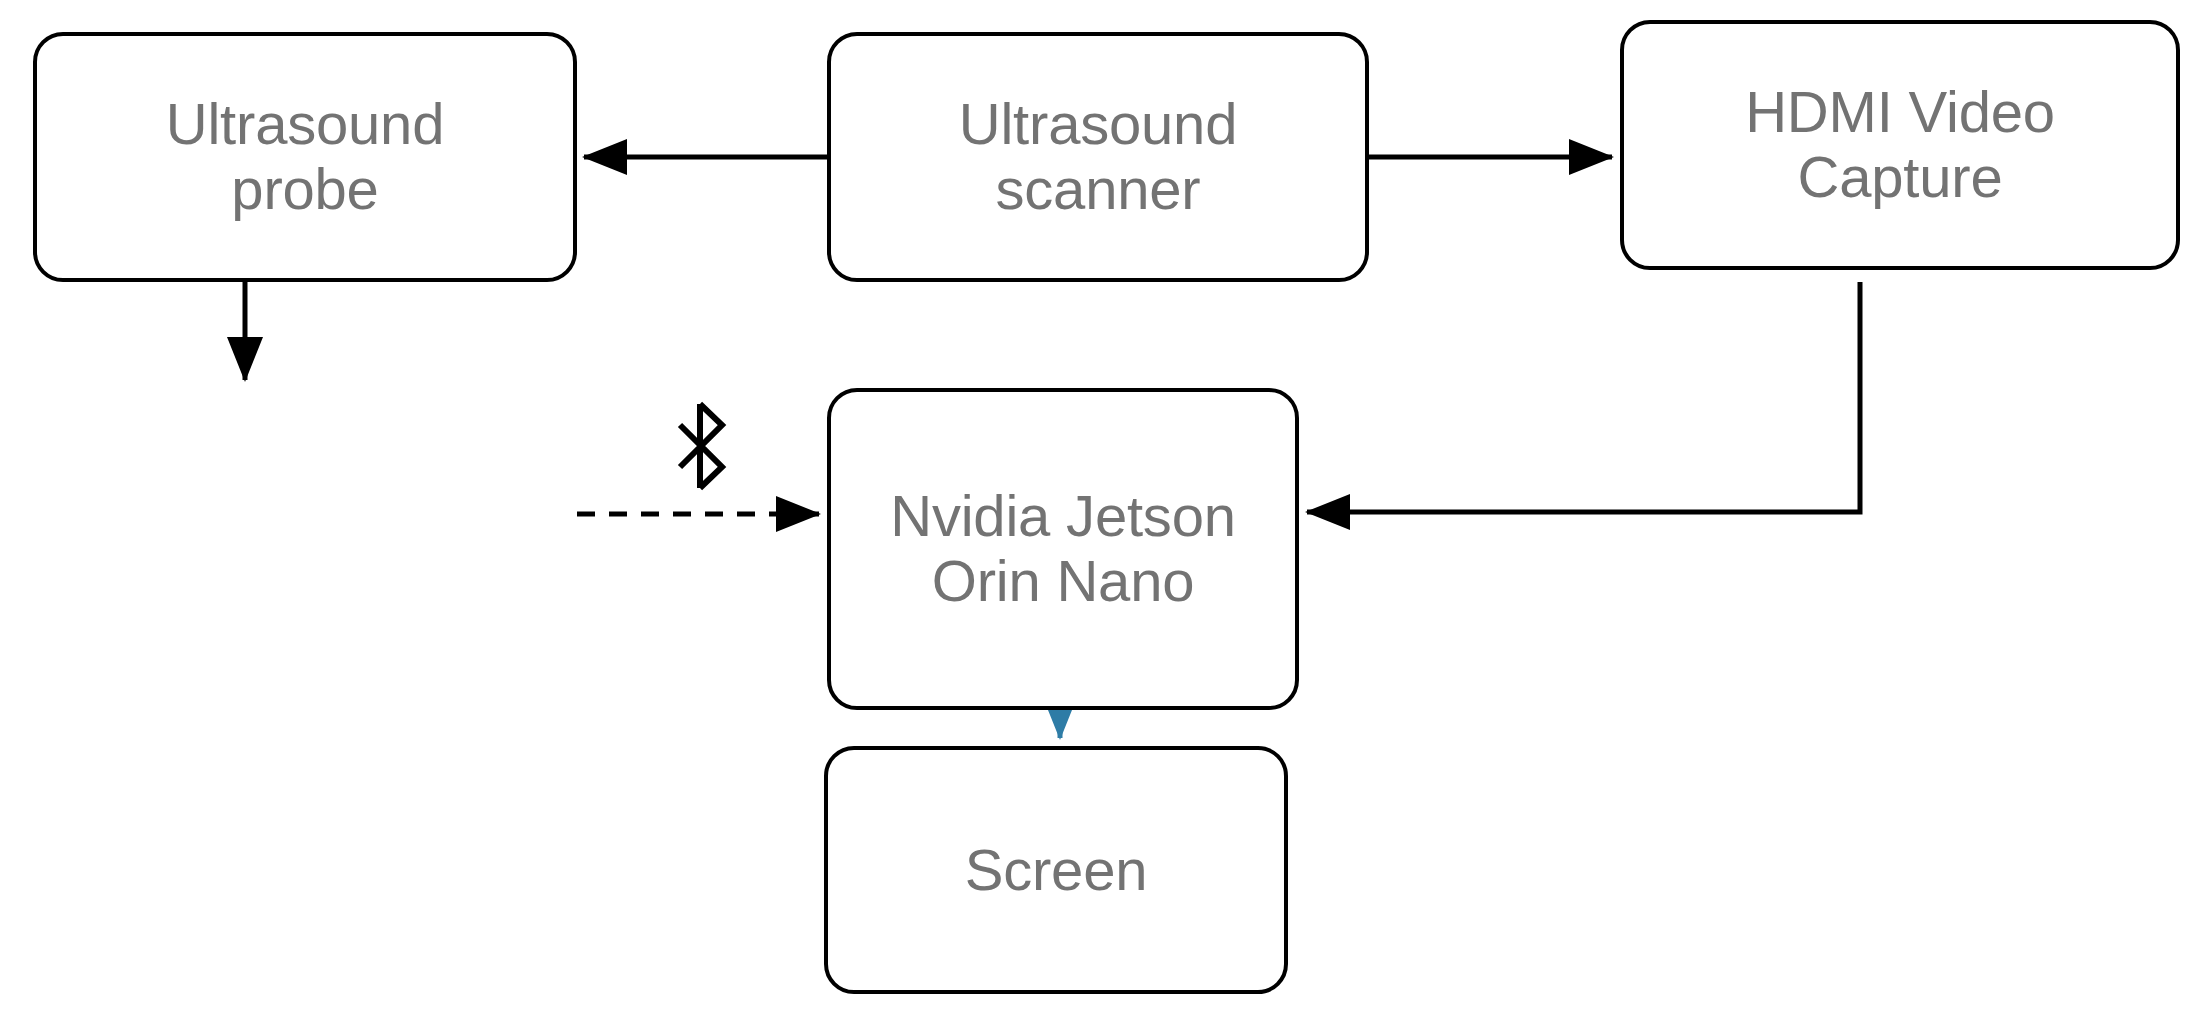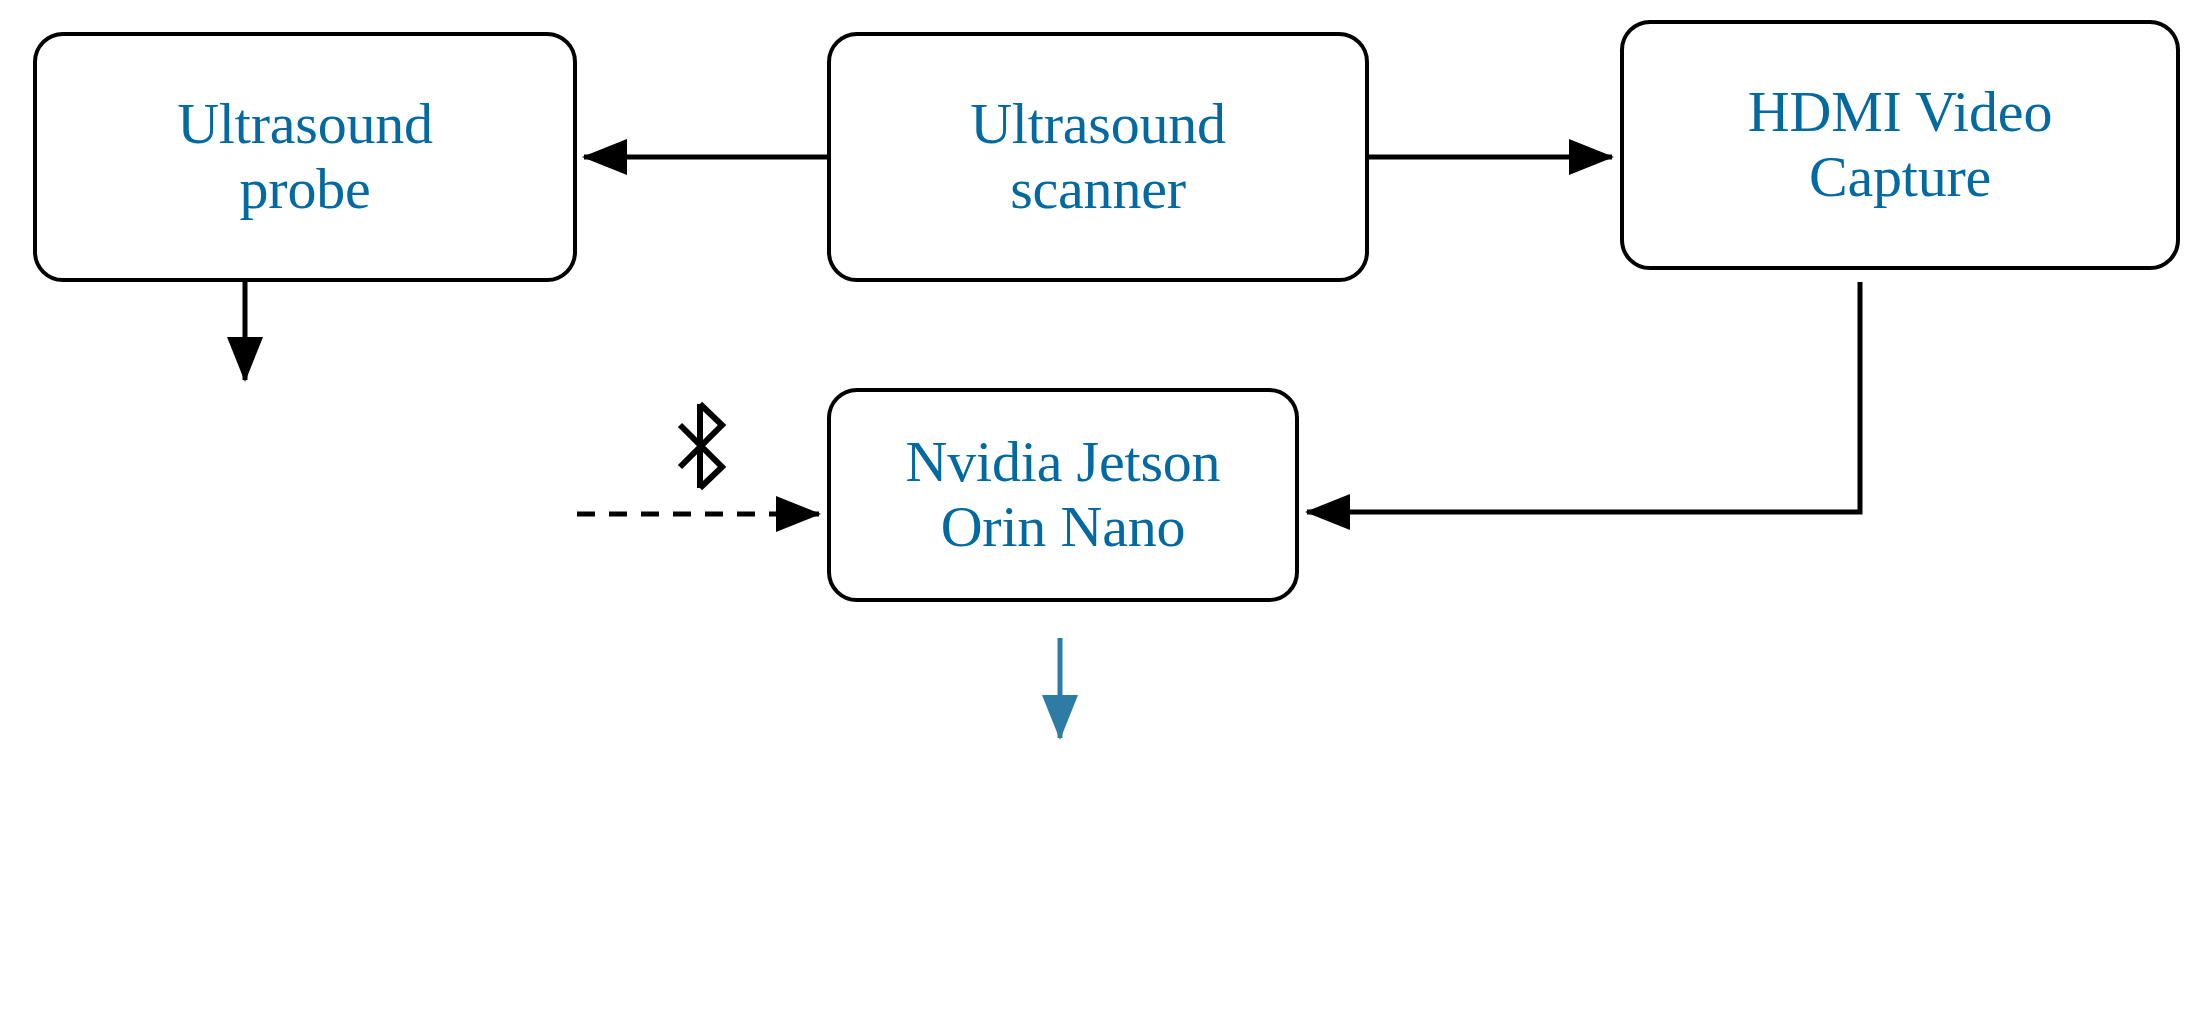--- a/index.html
+++ b/index.html
@@ -31,24 +31,24 @@
     background: #ffffff;
     border: 4px solid #000000;
     border-radius: 30px;
     display: flex;
     align-items: center;
     justify-content: center;
     text-align: center;
     z-index: 3;
   }
   .node-label {
-    font-family: Liberation Serif, serif;
+    font-family: Liberation Sans, sans-serif;
     font-size: 58px;
     line-height: 1.12;
-    color: #0369a1;
+    color: #737373;
     white-space: pre-line;
     letter-spacing: -0.2px;
     padding: 0 10px;
   }
   .bt-icon {
     position: absolute;
     z-index: 4;
   }
 </style>
 </head>
@@ -100,23 +100,26 @@
     <span class="node-label">Ultrasound
 scanner</span>
   </div>
 
   <div class="node-box" style="left:1620px; top:20px; width:560px; height:250px;">
     <span class="node-label">HDMI Video
 Capture</span>
   </div>
 
 
-  <div class="node-box" style="left:827px; top:388px; width:472px; height:214px;">
+  <div class="node-box" style="left:827px; top:388px; width:472px; height:322px;">
     <span class="node-label">Nvidia Jetson
 Orin Nano</span>
   </div>
 
+  <div class="node-box" style="left:824px; top:746px; width:464px; height:248px;">
+    <span class="node-label">Screen</span>
+  </div>
 
   <svg class="bt-icon" style="left:672px; top:400px; width:58px; height:92px;" viewBox="0 0 58 92" xmlns="http://www.w3.org/2000/svg">
     <path d="M28 4 L28 88 M28 4 L50 25 L8 67 M28 88 L50 67 L8 25" stroke="#000000" stroke-width="6" fill="none" stroke-linecap="butt" stroke-linejoin="miter"></path>
   </svg>
 
 </div>
 
 </body></html>

